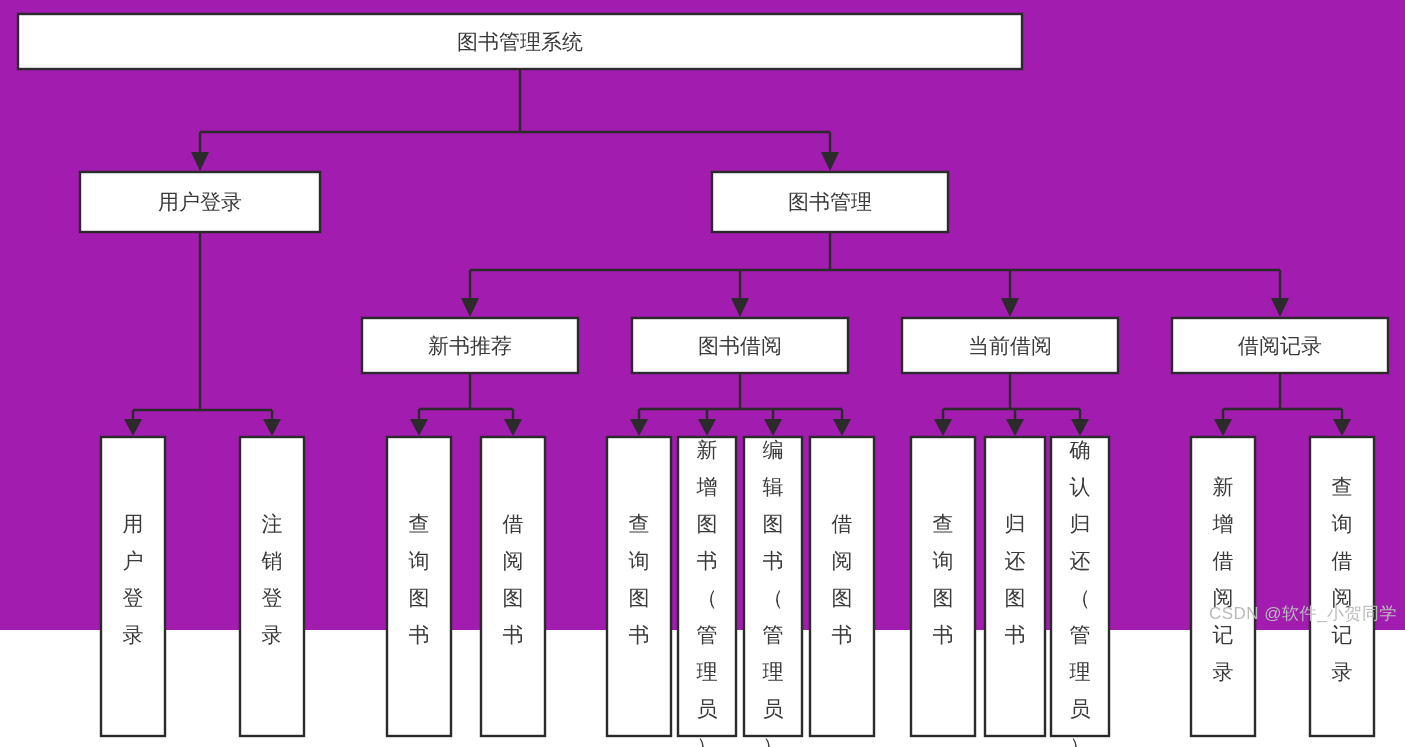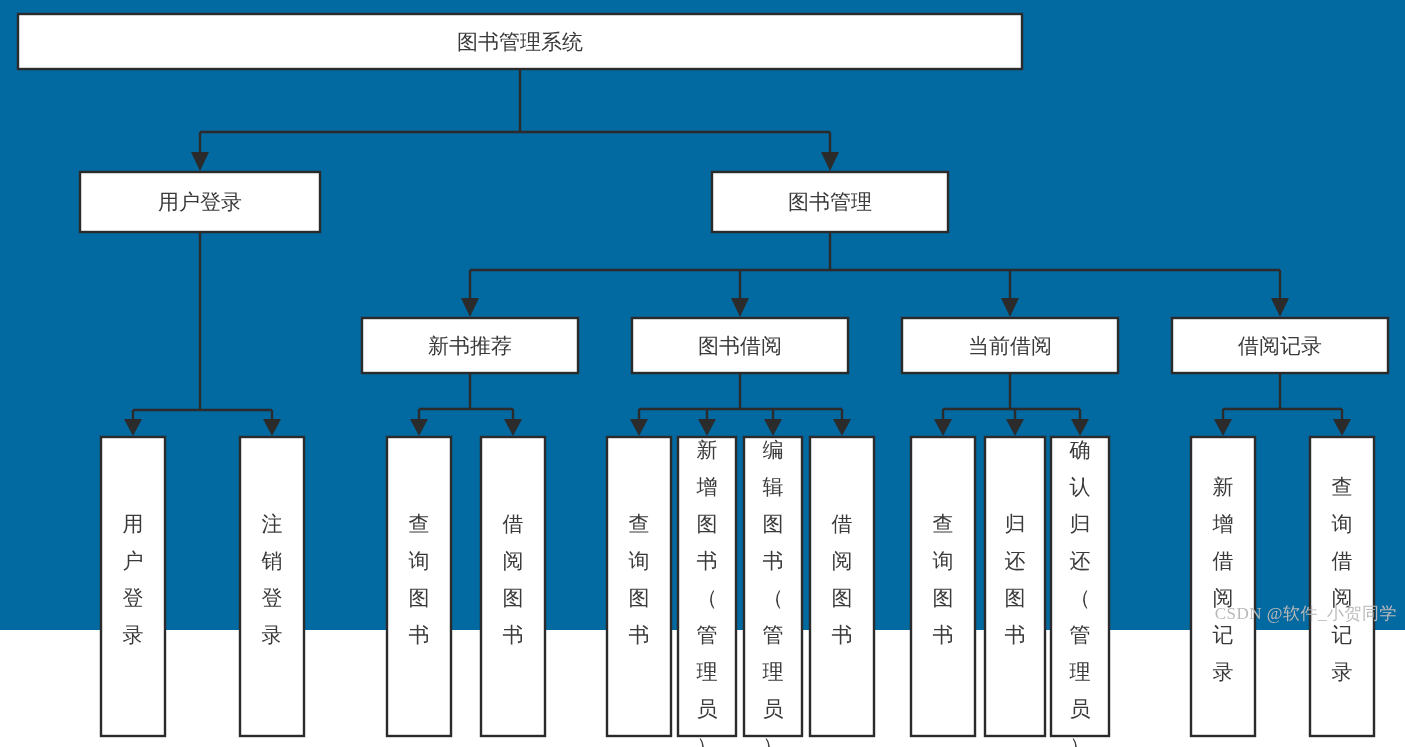--- a/index.html
+++ b/index.html
@@ -11,21 +11,21 @@
   body {
     width: 1405px;
     height: 747px;
     font-family: "DejaVu Sans", "Liberation Sans", sans-serif;
     overflow: hidden;
   }
   #diagram-root {
     position: relative;
     width: 1405px;
     height: 630px;
-    background: #0369a1;
+    background: #a21caf;
   }
   svg#flow-svg {
     position: absolute;
     left: 0;
     top: 0;
     width: 1405px;
     height: 747px;
     display: block;
   }
   .node-rect {
@@ -54,21 +54,21 @@
   .node-label-vertical {
     fill: #3a3a3a;
     font-family: "DejaVu Sans", "Liberation Sans", sans-serif;
     font-size: 21px;
     text-anchor: middle;
   }
   .watermark-text {
     position: absolute;
     right: 8px;
     bottom: 5px;
-    font-family: Liberation Serif, serif;
+    font-family: Liberation Sans, sans-serif;
     font-size: 17px;
     color: #b9b9b9;
     letter-spacing: 0.5px;
     white-space: nowrap;
     user-select: none;
   }
 </style>
 </head>
 <body>
 

